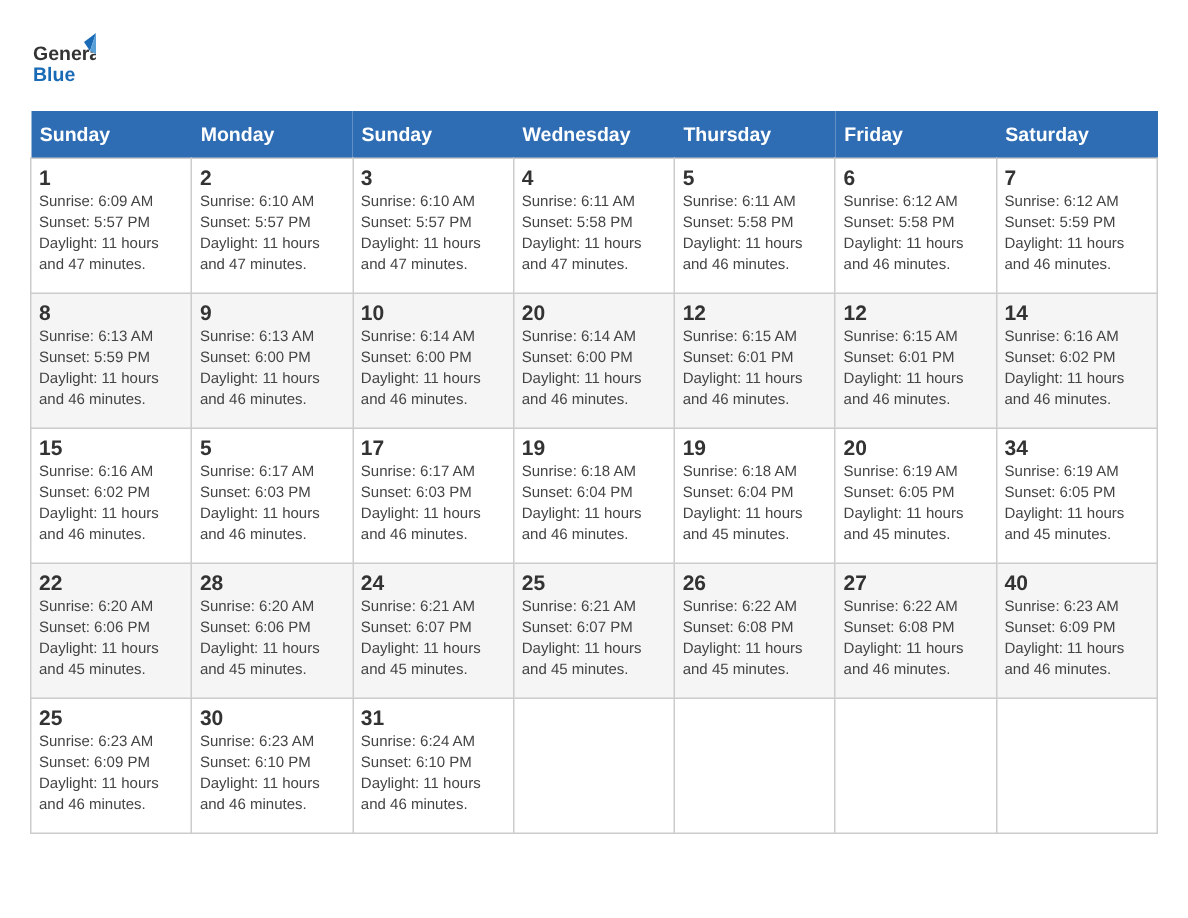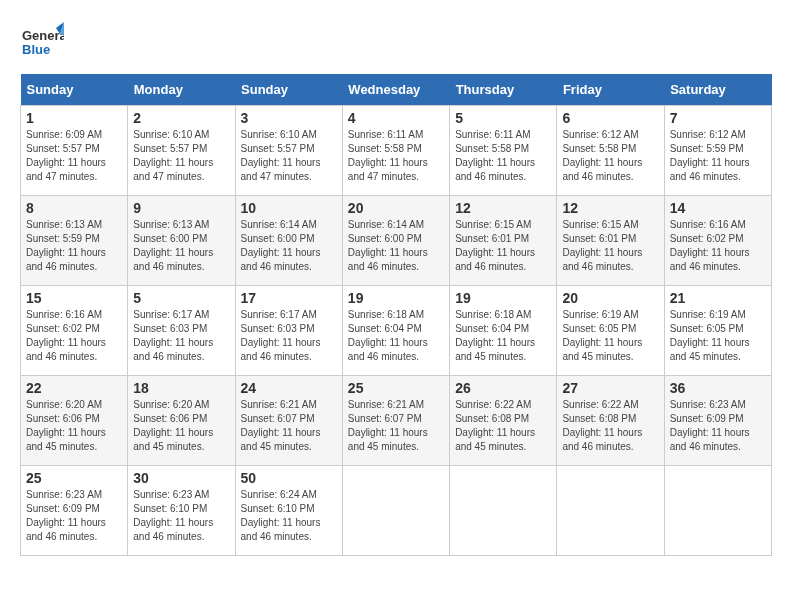--- a/index.html
+++ b/index.html
@@ -262,39 +262,39 @@
       </td>
         <td>
         <span class="day-number">20</span>
         <div class="day-info">
           Sunrise: 6:19 AM<br>
           Sunset: 6:05 PM<br>
           Daylight: 11 hours and 45 minutes.
         </div>
       </td>
         <td>
-        <span class="day-number">21</span>
+        <span class="day-number">34</span>
         <div class="day-info">
           Sunrise: 6:19 AM<br>
           Sunset: 6:05 PM<br>
           Daylight: 11 hours and 45 minutes.
         </div>
       </td>
       </tr>
       <tr class="week-row">
         <td>
         <span class="day-number">22</span>
         <div class="day-info">
           Sunrise: 6:20 AM<br>
           Sunset: 6:06 PM<br>
           Daylight: 11 hours and 45 minutes.
         </div>
       </td>
         <td>
-        <span class="day-number">18</span>
+        <span class="day-number">28</span>
         <div class="day-info">
           Sunrise: 6:20 AM<br>
           Sunset: 6:06 PM<br>
           Daylight: 11 hours and 45 minutes.
         </div>
       </td>
         <td>
         <span class="day-number">24</span>
         <div class="day-info">
           Sunrise: 6:21 AM<br>
@@ -320,21 +320,21 @@
       </td>
         <td>
         <span class="day-number">27</span>
         <div class="day-info">
           Sunrise: 6:22 AM<br>
           Sunset: 6:08 PM<br>
           Daylight: 11 hours and 46 minutes.
         </div>
       </td>
         <td>
-        <span class="day-number">36</span>
+        <span class="day-number">40</span>
         <div class="day-info">
           Sunrise: 6:23 AM<br>
           Sunset: 6:09 PM<br>
           Daylight: 11 hours and 46 minutes.
         </div>
       </td>
       </tr>
       <tr class="week-row">
         <td>
         <span class="day-number">25</span>
@@ -346,21 +346,21 @@
       </td>
         <td>
         <span class="day-number">30</span>
         <div class="day-info">
           Sunrise: 6:23 AM<br>
           Sunset: 6:10 PM<br>
           Daylight: 11 hours and 46 minutes.
         </div>
       </td>
         <td>
-        <span class="day-number">50</span>
+        <span class="day-number">31</span>
         <div class="day-info">
           Sunrise: 6:24 AM<br>
           Sunset: 6:10 PM<br>
           Daylight: 11 hours and 46 minutes.
         </div>
       </td>
         <td class="empty-cell"></td>
         <td class="empty-cell"></td>
         <td class="empty-cell"></td>
         <td class="empty-cell"></td>

